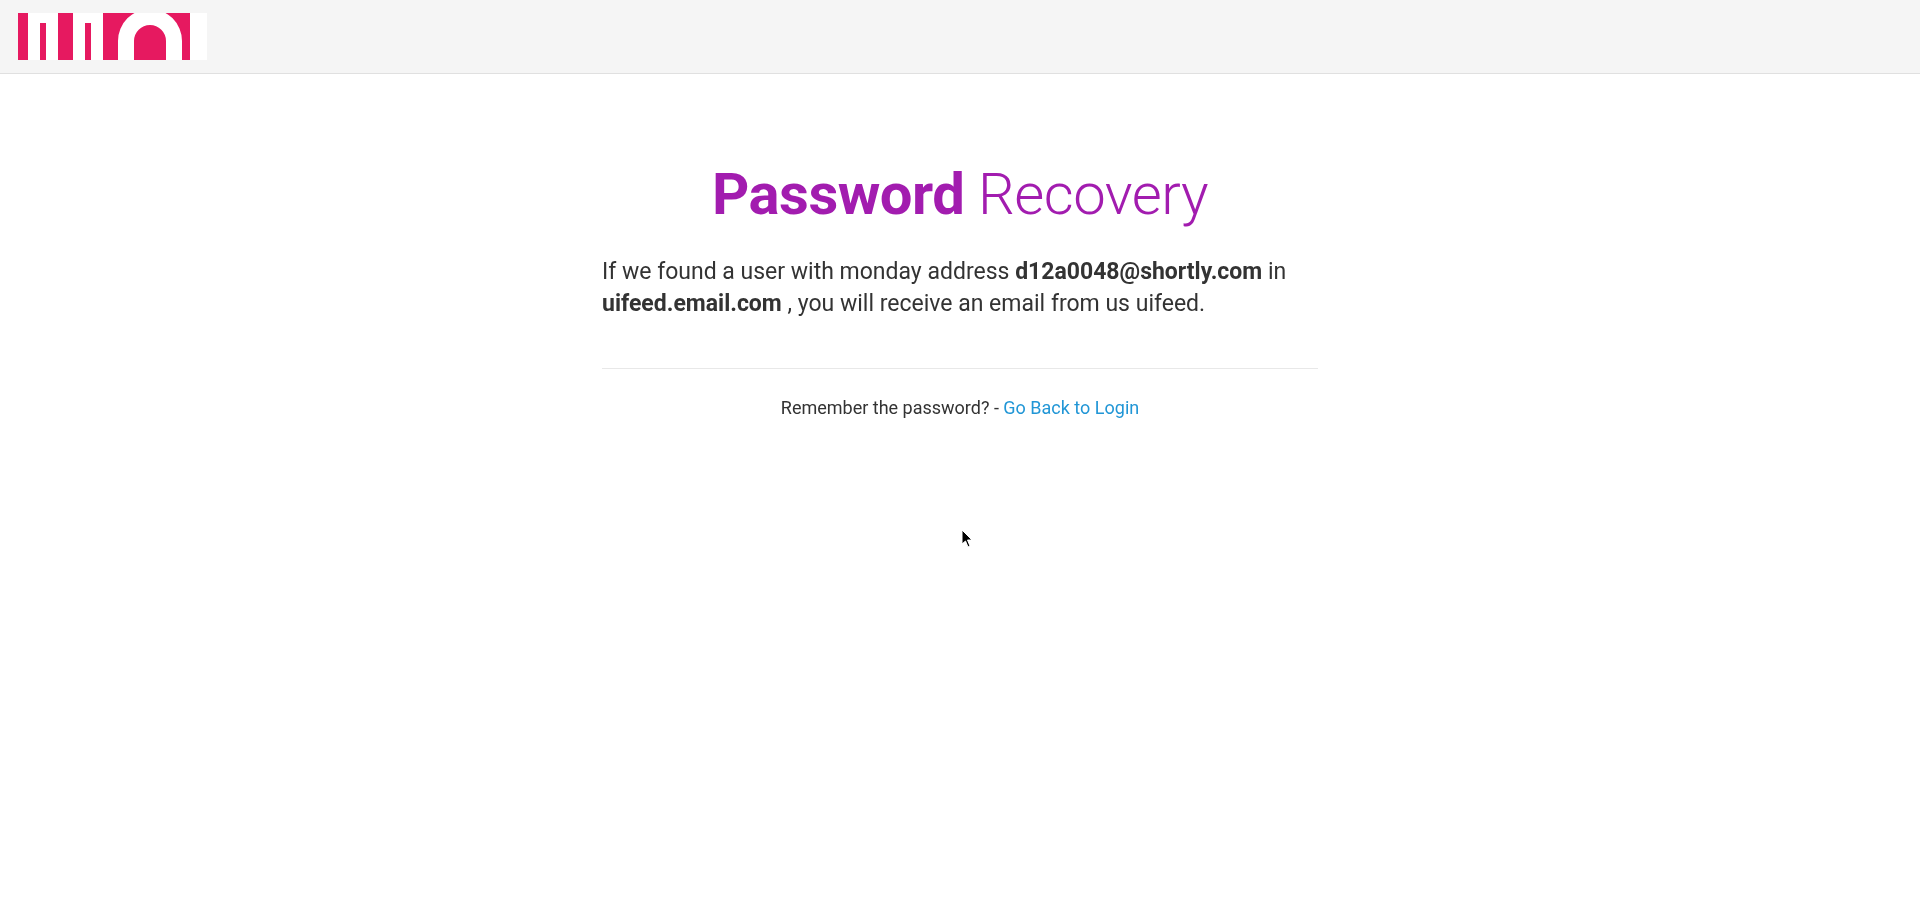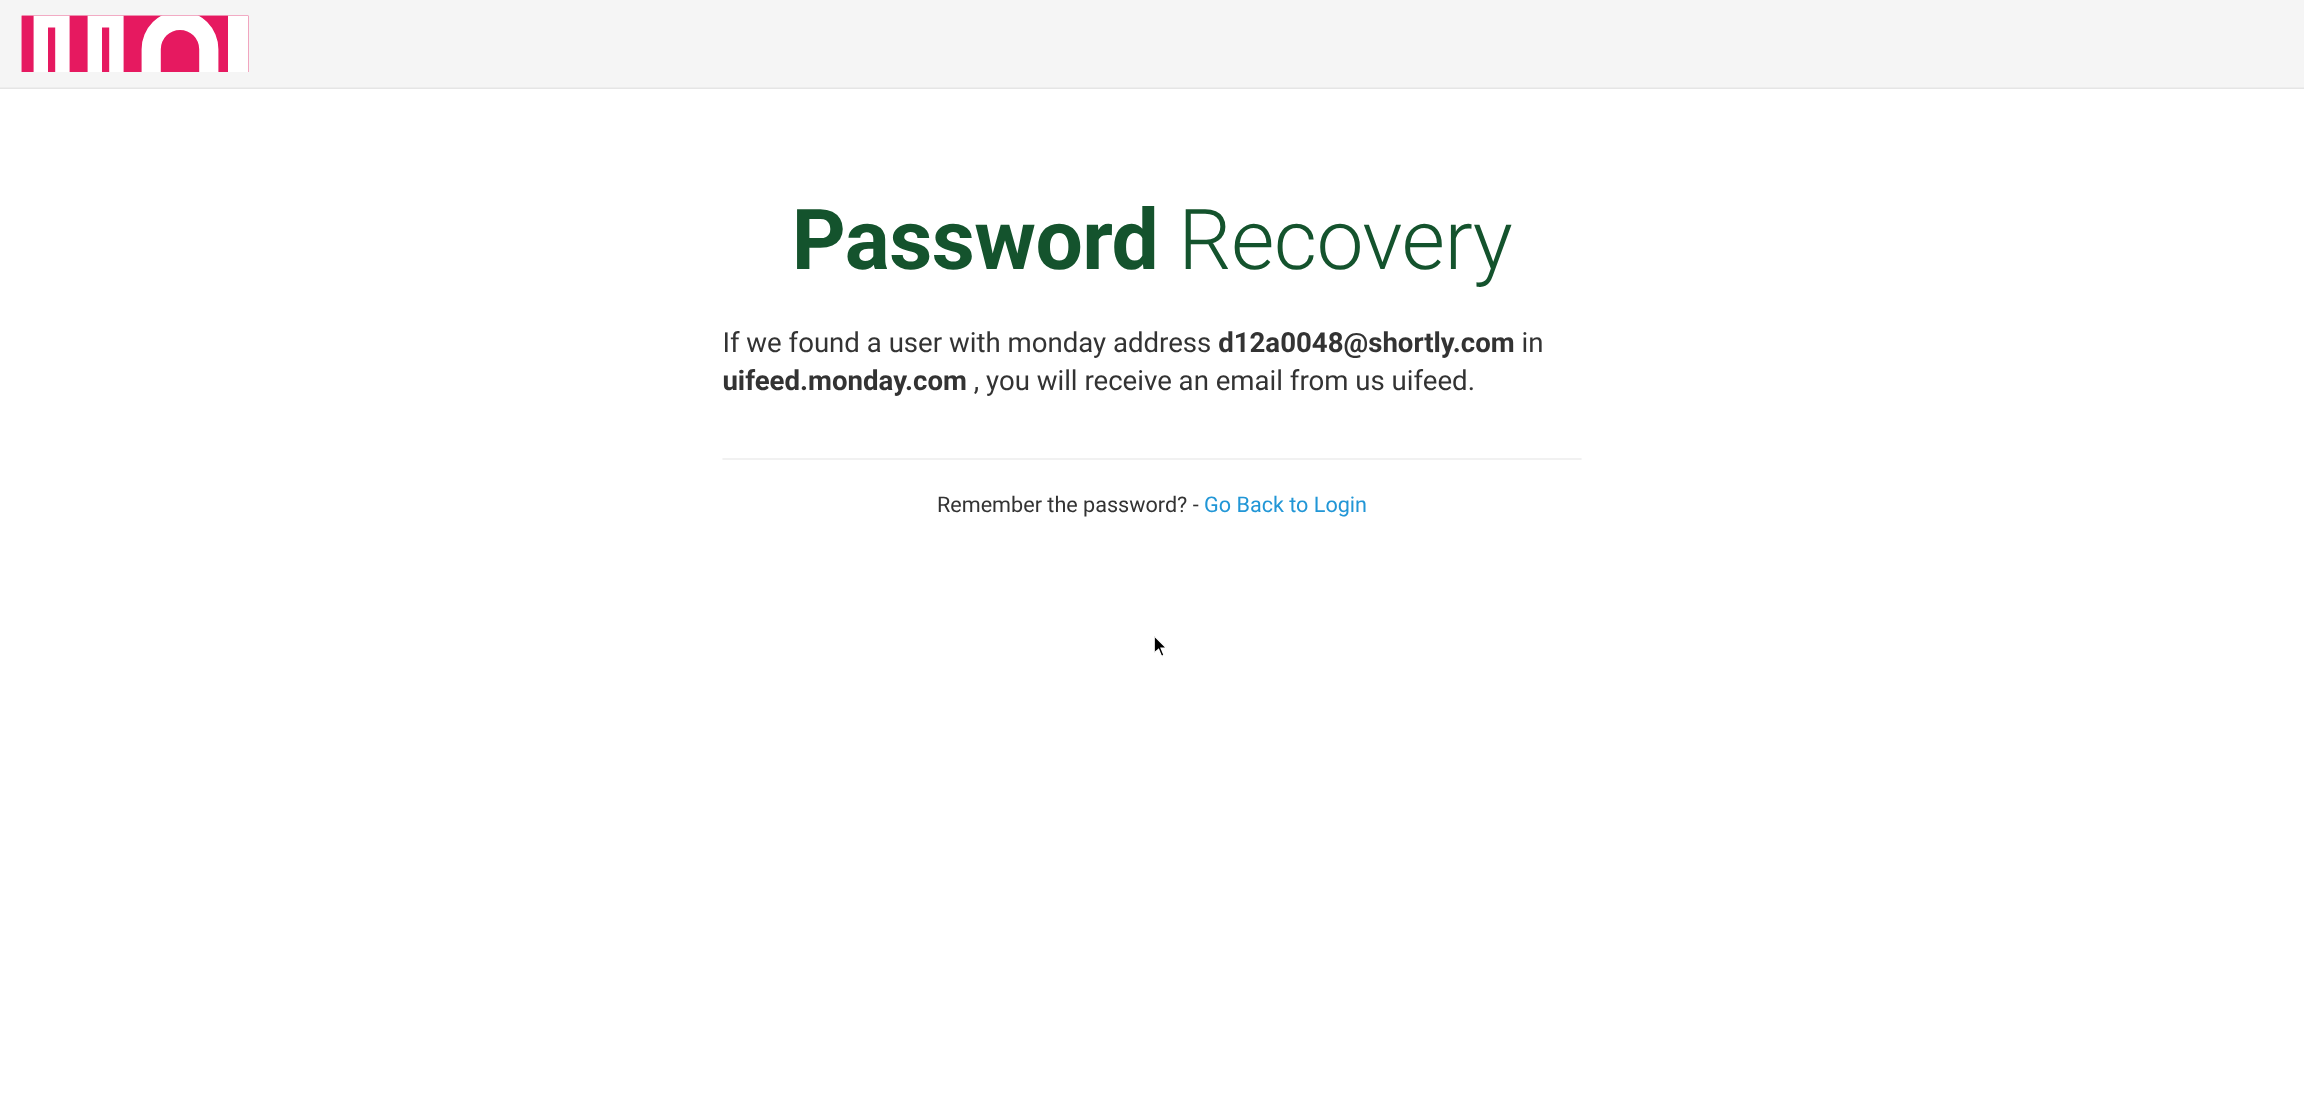--- a/index.html
+++ b/index.html
@@ -34,23 +34,23 @@
       width: 100%;
       height: 100%;
     }
     .content {
       max-width: 716px;
       margin: 0 auto;
       padding-top: 86px;
     }
     .title {
       text-align: center;
-      font-size: 70px;
+      font-size: 58px;
       font-weight: 300;
-      color: #14532d;
+      color: #a21caf;
       letter-spacing: -0.5px;
       margin-bottom: 28px;
     }
     .title .bold {
       font-weight: 700;
     }
     .message {
       font-size: 23px;
       line-height: 1.4;
       color: #333;
@@ -98,21 +98,21 @@
     </svg>
   </div>
 </div>
 
 <div class="content">
   <h1 class="title">
     <span class="bold">Password</span><span> Recovery</span>
   </h1>
 
   <p class="message">
-    <span>If we found a user with monday address </span><span class="bold">d12a0048@shortly.com</span><span> in </span><span class="bold">uifeed.monday.com</span><span> , you will receive an email from us uifeed.</span>
+    <span>If we found a user with monday address </span><span class="bold">d12a0048@shortly.com</span><span> in </span><span class="bold">uifeed.email.com</span><span> , you will receive an email from us uifeed.</span>
   </p>
 
 
   <hr class="divider">
 
   <p class="footer-line">
     <span>Remember the password? - </span><a class="link">Go Back to Login</a>
   </p>
 </div>
 

